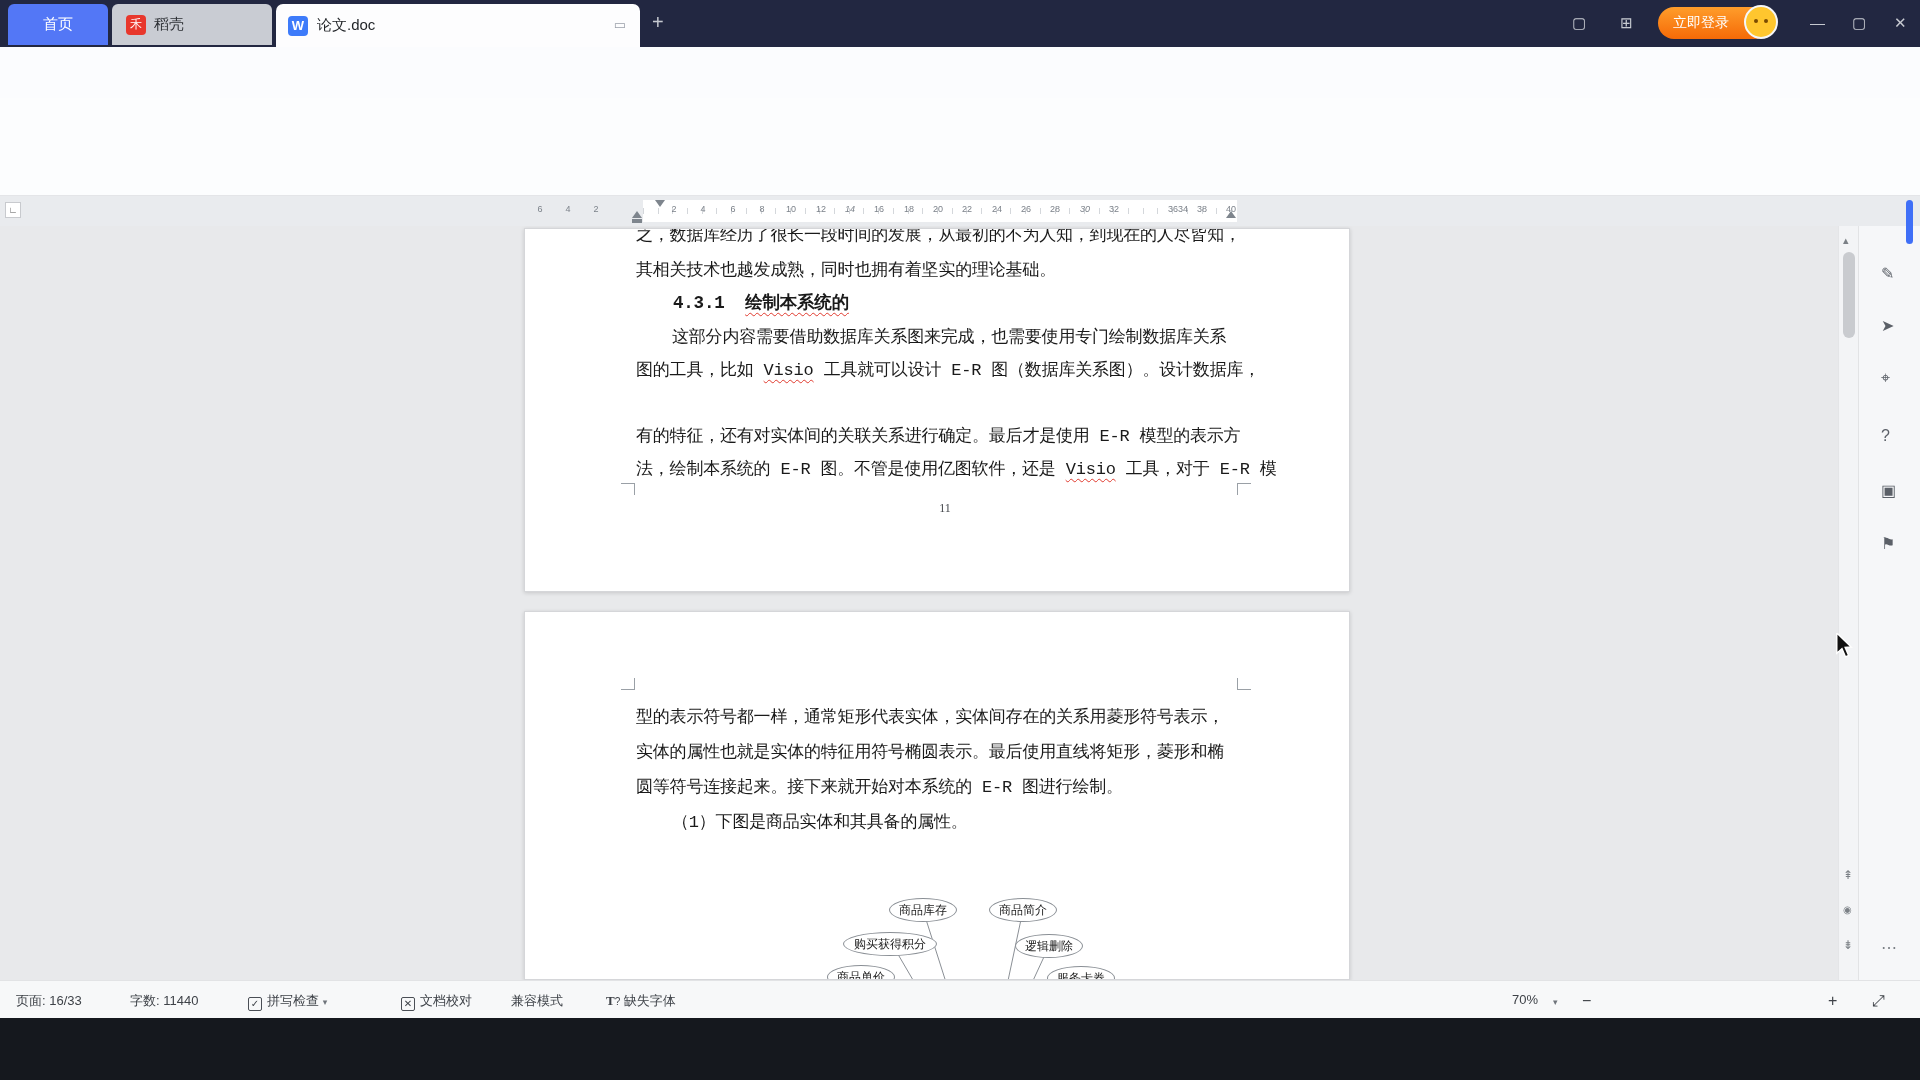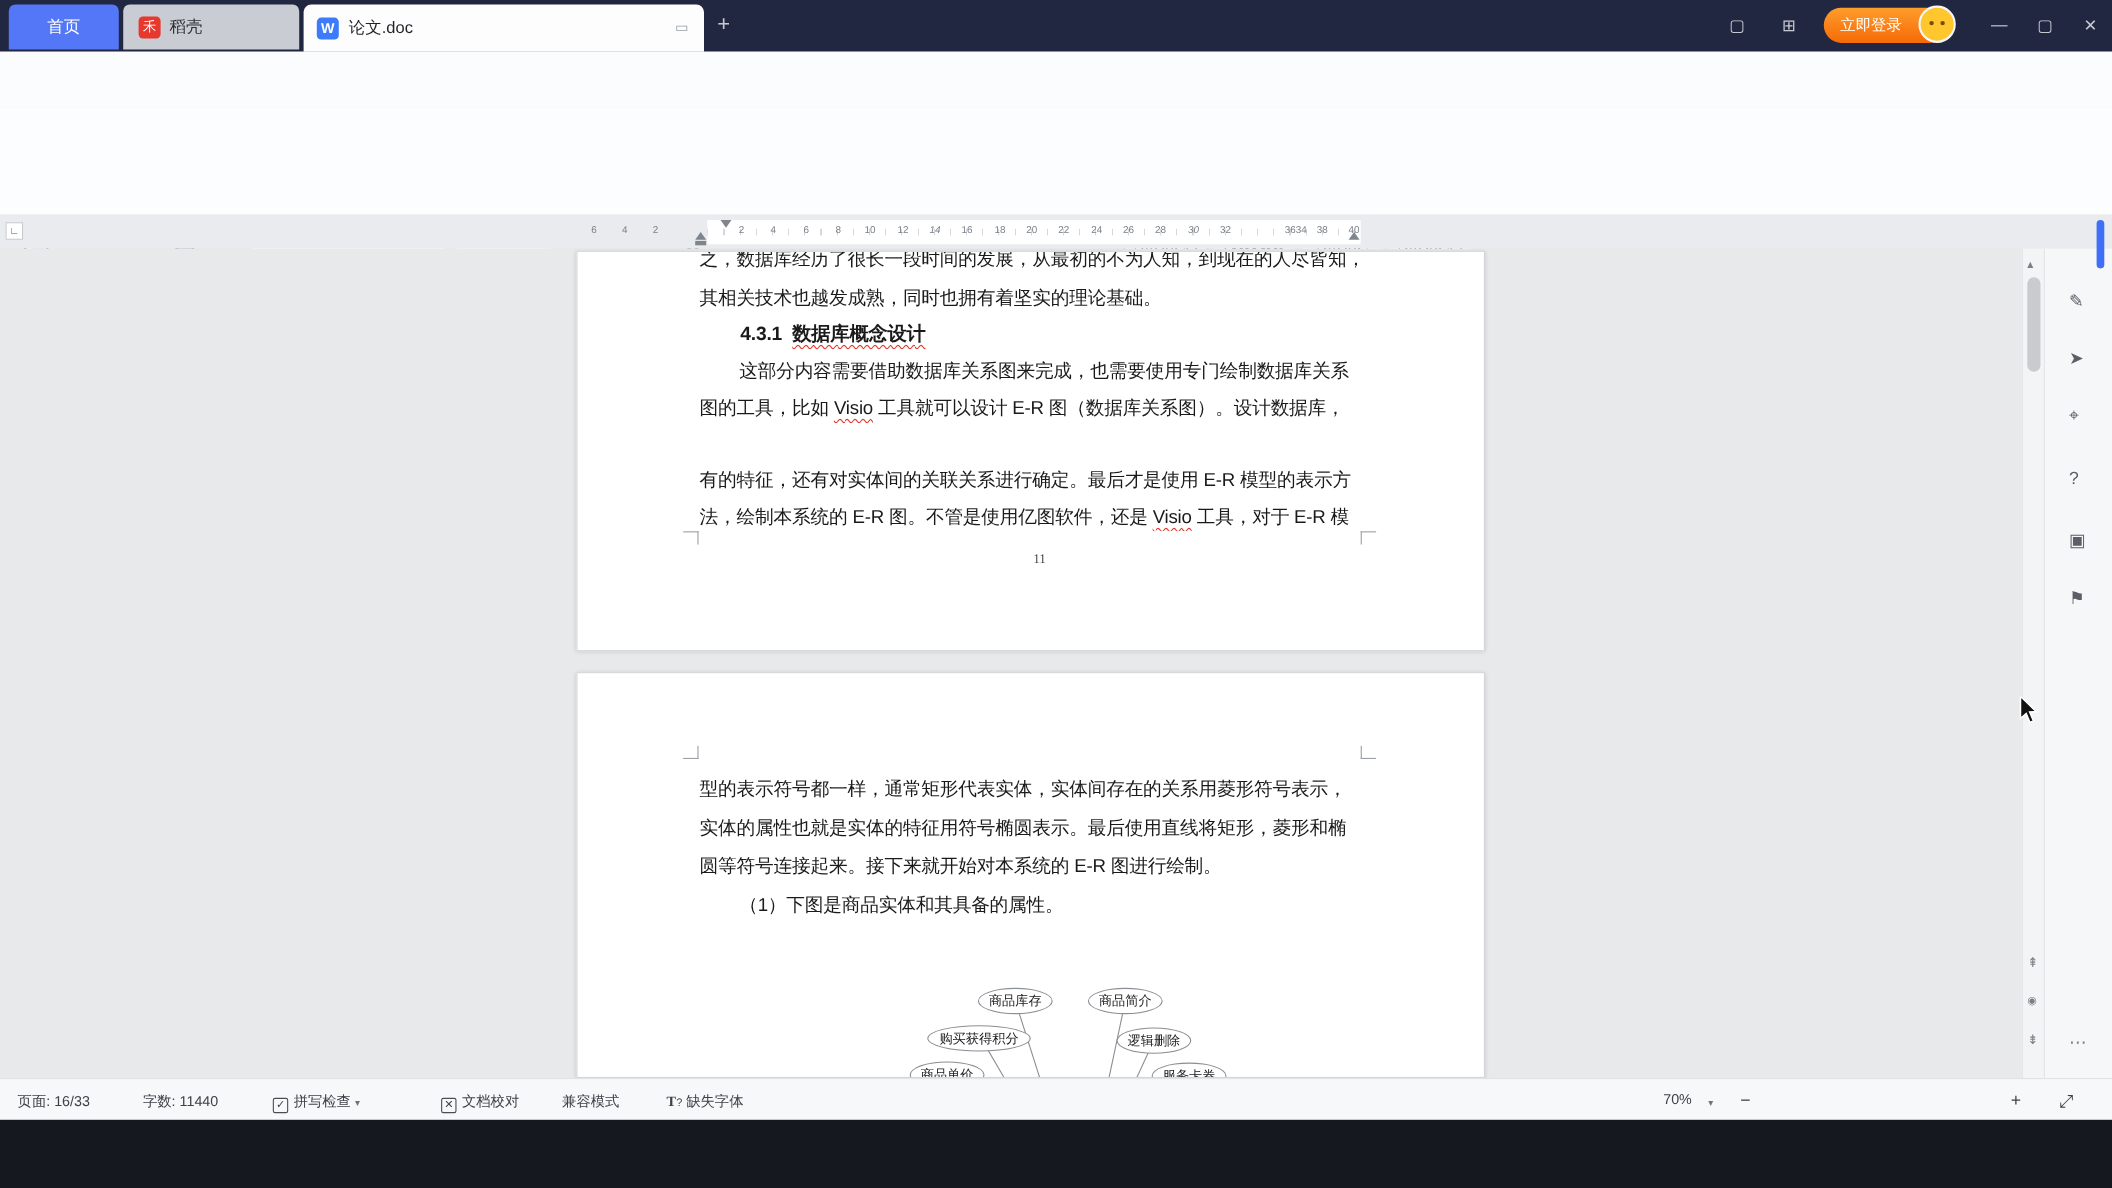--- a/index.html
+++ b/index.html
@@ -78,21 +78,21 @@
   .rulwhite::before{content:"";position:absolute;left:0;top:8px;width:100%;height:6px;
      background:repeating-linear-gradient(90deg,#D4D7DB 0 1px,transparent 1px 14.7px)}
   .rnum{position:absolute;top:8px;transform:translateX(-50%);font-size:9px;color:#7C828A}
   .tri-down{width:0;height:0;border-left:5px solid transparent;border-right:5px solid transparent;border-top:7px solid #7E858D}
   .tri-up{width:0;height:0;border-left:5px solid transparent;border-right:5px solid transparent;border-bottom:7px solid #7E858D}
   .hangsq{width:10px;height:4px;background:#7E858D}
 
   
   .docarea{left:0;top:226px;width:1920px;height:754px;background:#E8E9EB;overflow:hidden}
   .page{position:absolute;left:524px;width:826px;background:#fff;border:1px solid #D5D6D9;box-shadow:0 1px 4px rgba(0,0,0,.15);overflow:hidden}
-  .dl{position:absolute;left:111px;width:640px;font-family:Liberation Sans, sans-serif;font-size:17px;line-height:21px;letter-spacing:-0.2px;color:#1A1A1A;white-space:nowrap}
+  .dl{position:absolute;left:111px;width:640px;font-family:Liberation Mono, monospace;font-size:17px;line-height:21px;letter-spacing:-0.2px;color:#1A1A1A;white-space:nowrap}
   .dh{font-weight:bold;font-size:17.5px}
   .sq{text-decoration:underline wavy #E03A2E;text-decoration-thickness:1px;text-underline-offset:4px}
   .cmark{position:absolute;width:14px;height:12px}
   .cm-bl{border-top:1px solid #9AA0A6;border-right:1px solid #9AA0A6}
   .cm-br{border-top:1px solid #9AA0A6;border-left:1px solid #9AA0A6}
   .cm-tl{border-bottom:1px solid #9AA0A6;border-right:1px solid #9AA0A6}
   .cm-tr{border-bottom:1px solid #9AA0A6;border-left:1px solid #9AA0A6}
   .pnum{position:absolute;left:400px;width:40px;text-align:center;font-family:"Liberation Serif",serif;font-size:12px;color:#44474C}
   .erel{position:absolute;height:24px;border:1px solid #8A8F95;border-radius:50%;background:#fff;display:flex;align-items:center;justify-content:center;font-family:"Liberation Serif",serif;font-size:12px;color:#1A1A1A;white-space:nowrap}
 
@@ -394,21 +394,21 @@
     <span class="a tri-up" style="left:632px;top:15px"></span>
     <span class="a hangsq" style="left:632px;top:23px"></span>
     <span class="a tri-up" style="left:1226px;top:15px"></span>
   </div>
 
   <div class="a docarea">
 
     <div class="page" style="top:2px;height:364px">
       <div class="dl" style="top:-4px">之，数据库经历了很长一段时间的发展，从最初的不为人知，到现在的人尽皆知，</div>
       <div class="dl" style="top:31px">其相关技术也越发成熟，同时也拥有着坚实的理论基础。</div>
-      <div class="dl dh" style="top:64px;left:148px"><span>4.3.1</span>&nbsp;&nbsp;<span class="sq">数据库概念设计</span></div>
+      <div class="dl dh" style="top:64px;left:148px"><span>4.3.1</span>&nbsp;&nbsp;<span class="sq">绘制本系统的</span></div>
       <div class="dl" style="top:98px;left:147px">这部分内容需要借助数据库关系图来完成，也需要使用专门绘制数据库关系</div>
       <div class="dl" style="top:131px"><span>图的工具，比如 </span><span class="sq">Visio</span><span> 工具就可以设计 E-R 图（数据库关系图）。设计数据库，</span></div>
       <div class="dl" style="top:197px">有的特征，还有对实体间的关联关系进行确定。最后才是使用 E-R 模型的表示方</div>
       <div class="dl" style="top:230px"><span>法，绘制本系统的 E-R 图。不管是使用亿图软件，还是 </span><span class="sq">Visio</span><span> 工具，对于 E-R 模</span></div>
       <span class="cmark cm-bl" style="left:96px;top:254px"></span>
       <span class="cmark cm-br" style="left:712px;top:254px"></span>
       <div class="pnum" style="top:272px">11</div>
     </div>
 
     <div class="page" style="top:385px;height:369px">

